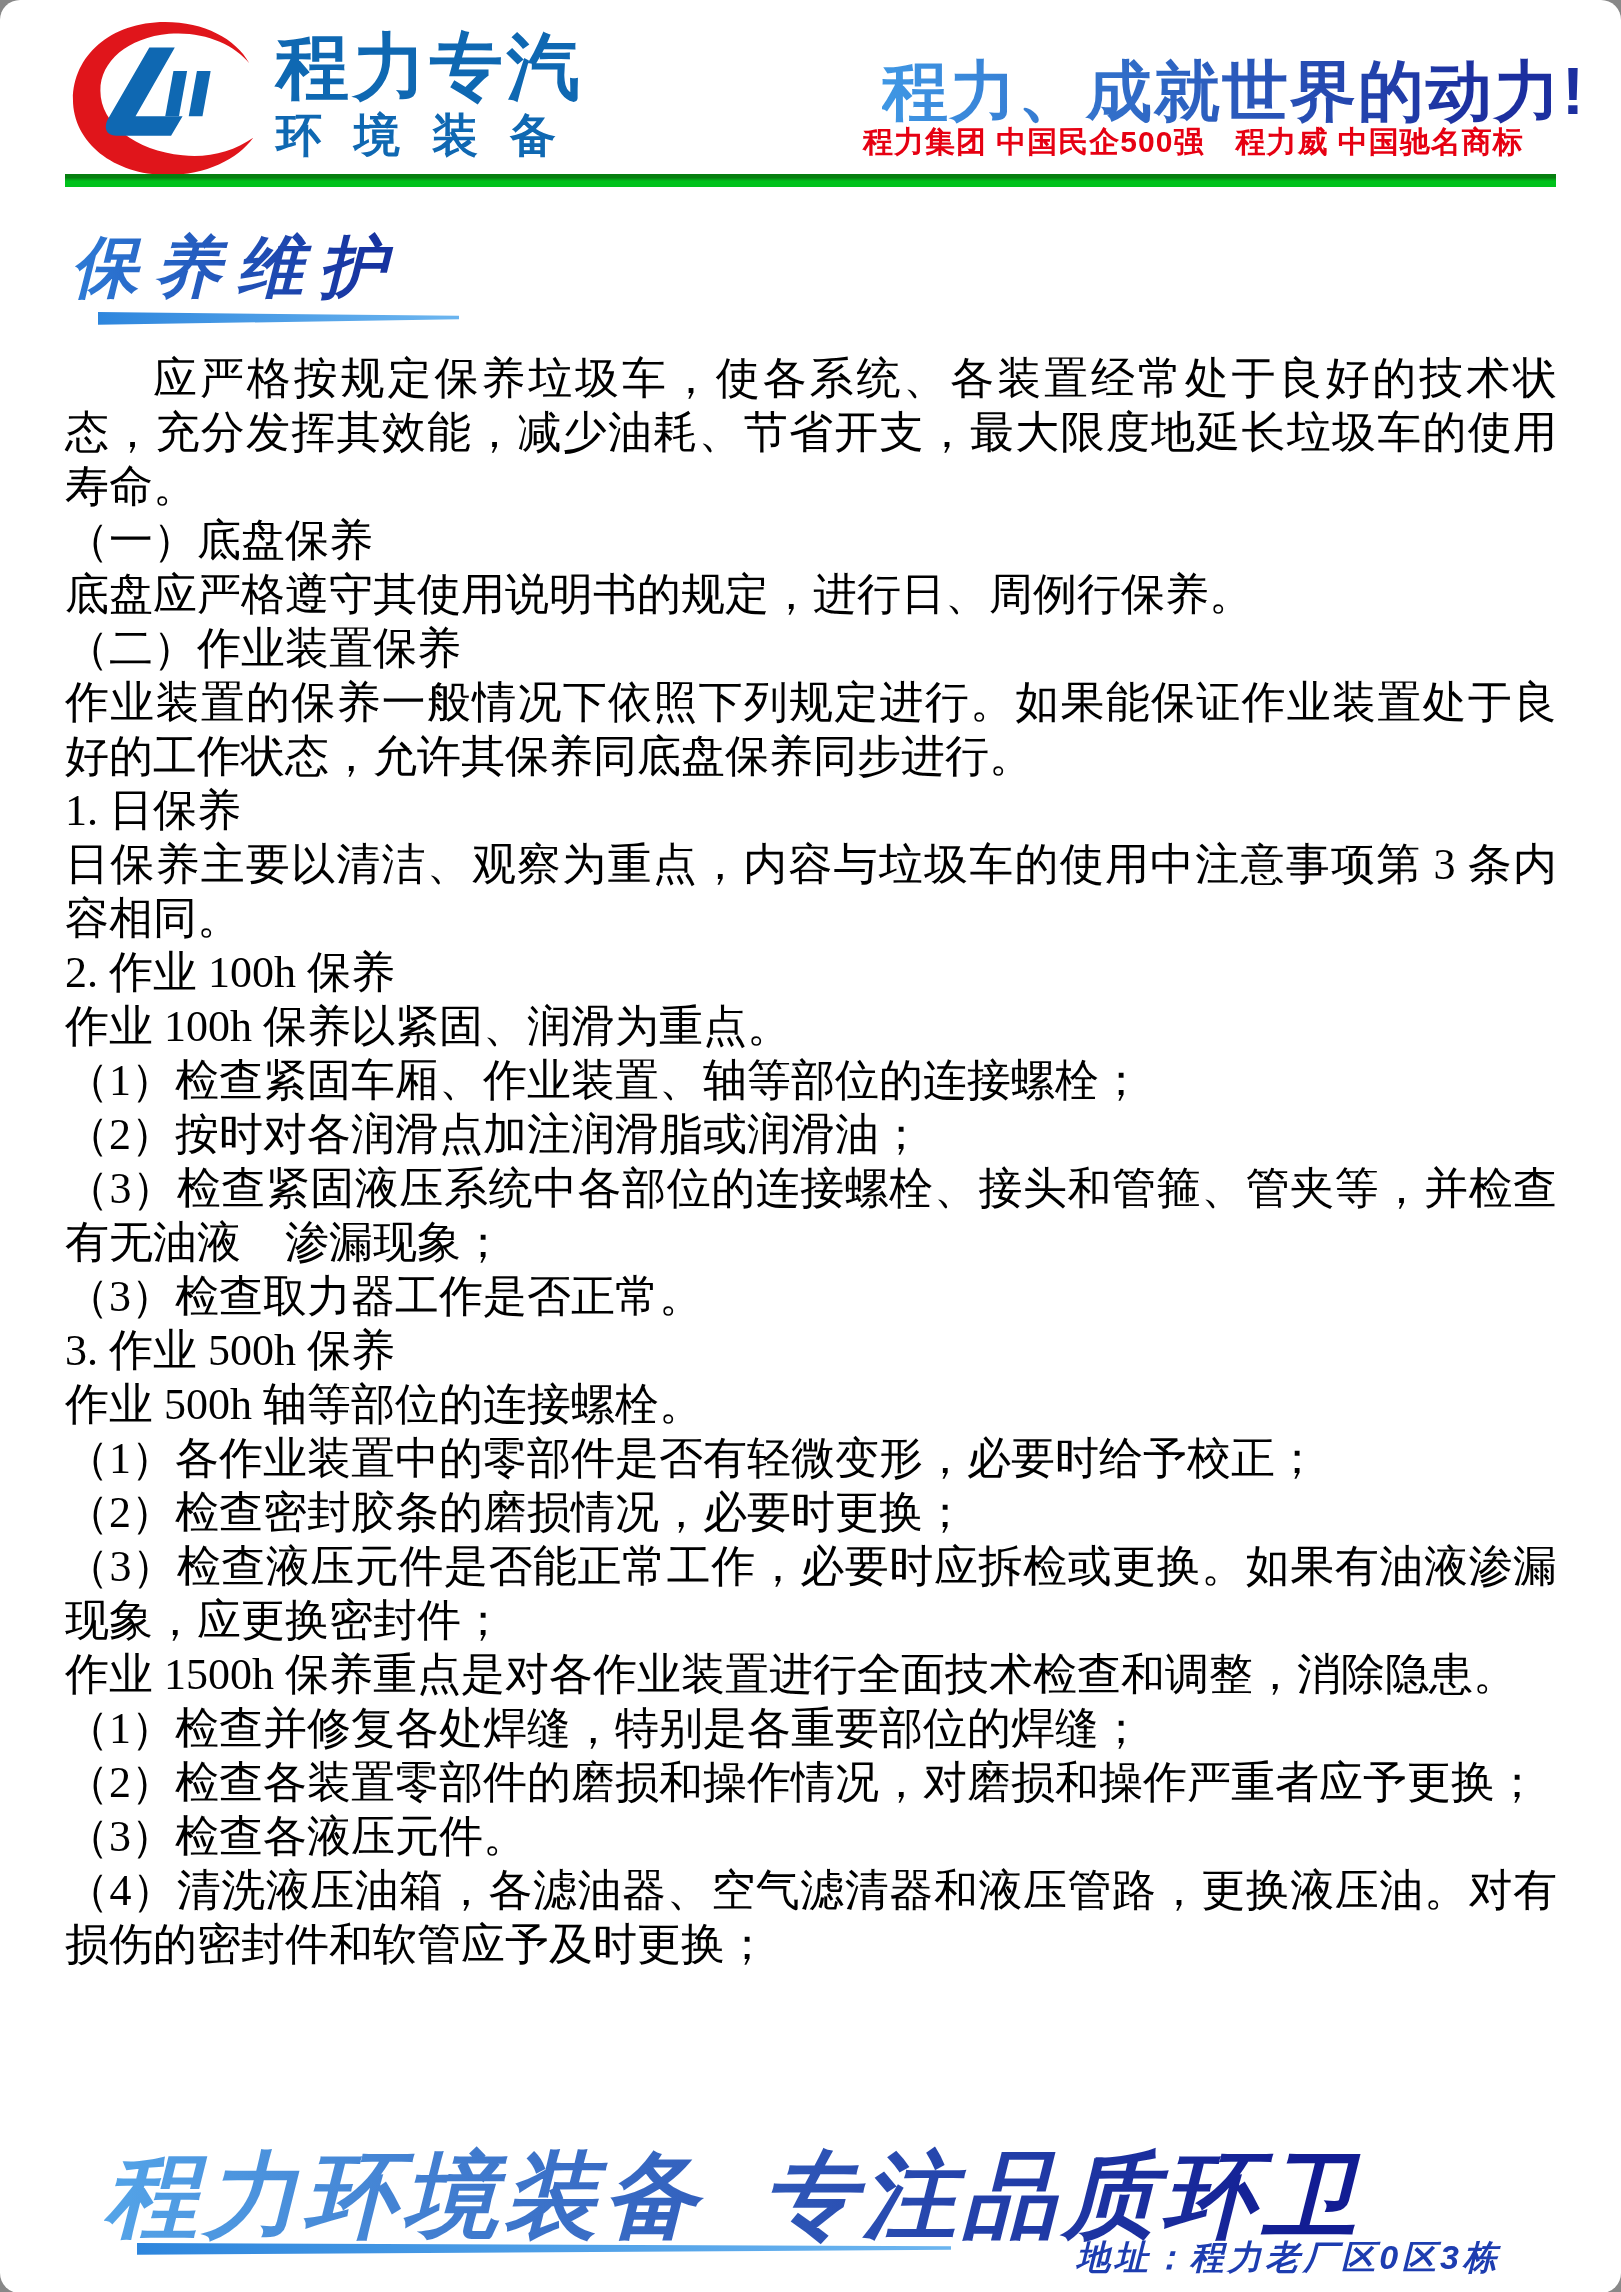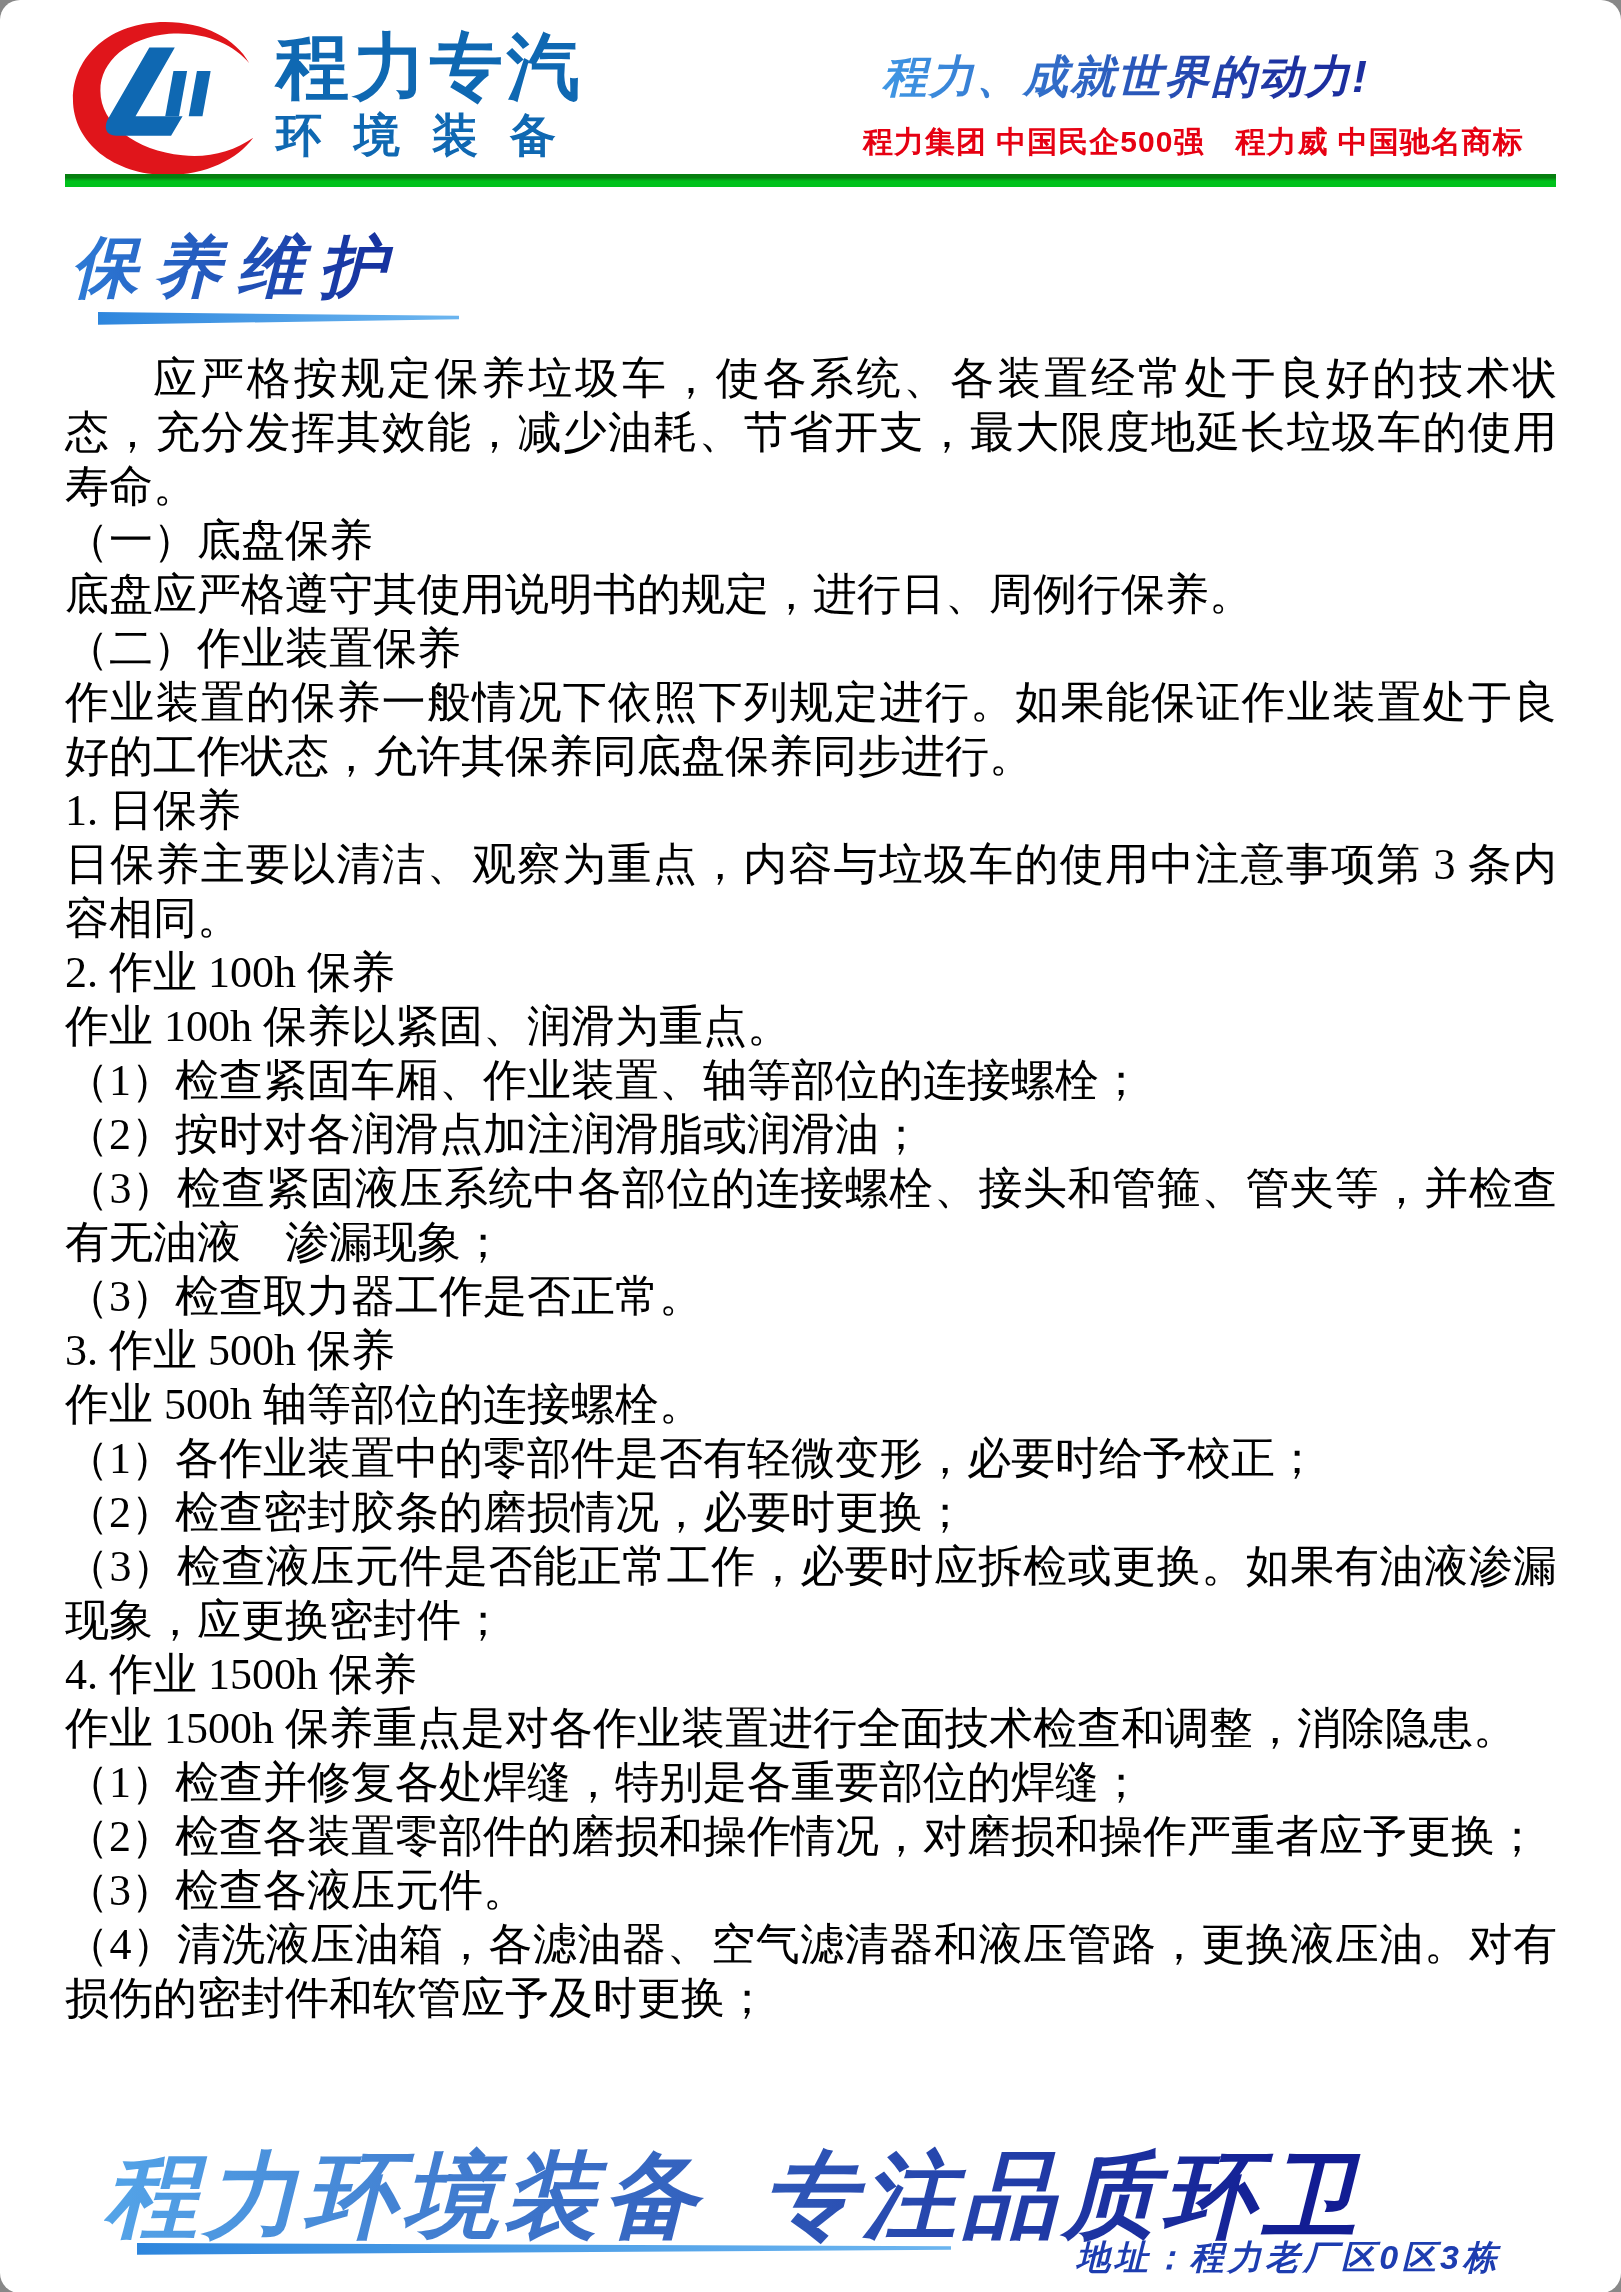--- a/index.html
+++ b/index.html
@@ -19,21 +19,21 @@
   .brand-main{
     font-size:73px; font-weight:900; letter-spacing:3.9px; line-height:1.1;
     color:var(--brand-blue); white-space:nowrap;
   }
   .brand-sub{
     font-size:46px; font-weight:900; letter-spacing:32px; line-height:1.1;
     color:var(--brand-blue); white-space:nowrap; margin-top:2px;text-align:right;
   }
   .slogan{
     position:absolute; left:882px; top:47px; white-space:nowrap;
-    font-size:45px; font-weight:900; letter-spacing:2px; font-style:italic;
+    font-size:66px; font-weight:900; letter-spacing:2px; 
     background:linear-gradient(90deg, var(--slogan-light) 0%, var(--slogan-dark) 85%);
     -webkit-background-clip:text; background-clip:text; color:transparent;
   }
   .credentials{
     position:absolute; left:863px; top:122px; white-space:nowrap;
     font-size:30px; font-weight:700; letter-spacing:1px;
     color:var(--red);
   }
   .green-bar{
     position:absolute; left:65px; right:65px; top:174px; height:12.7px;
@@ -124,21 +124,20 @@
       <p class="para">作业 100h 保养以紧固、润滑为重点。</p>
       <p class="para">（1）检查紧固车厢、作业装置、轴等部位的连接螺栓；</p>
       <p class="para">（2）按时对各润滑点加注润滑脂或润滑油；</p>
       <p class="para">（3）检查紧固液压系统中各部位的连接螺栓、接头和管箍、管夹等，并检查有无油液　渗漏现象；</p>
       <p class="para">（3）检查取力器工作是否正常。</p>
       <p class="para">3. 作业 500h 保养</p>
       <p class="para">作业 500h 轴等部位的连接螺栓。</p>
       <p class="para">（1）各作业装置中的零部件是否有轻微变形，必要时给予校正；</p>
       <p class="para">（2）检查密封胶条的磨损情况，必要时更换；</p>
       <p class="para">（3）检查液压元件是否能正常工作，必要时应拆检或更换。如果有油液渗漏现象，应更换密封件；</p>
-      <p class="para">4. 作业 1500h 保养</p>
       <p class="para">作业 1500h 保养重点是对各作业装置进行全面技术检查和调整，消除隐患。</p>
       <p class="para">（1）检查并修复各处焊缝，特别是各重要部位的焊缝；</p>
       <p class="para">（2）检查各装置零部件的磨损和操作情况，对磨损和操作严重者应予更换；</p>
       <p class="para">（3）检查各液压元件。</p>
       <p class="para">（4）清洗液压油箱，各滤油器、空气滤清器和液压管路，更换液压油。对有损伤的密封件和软管应予及时更换；</p>
     </div>
 
   <div class="footer-banner">程力环境装备 专注品质环卫</div>
   <div class="footer-swoosh"></div>
   <div class="footer-address">地址：程力老厂区0区3栋</div>

